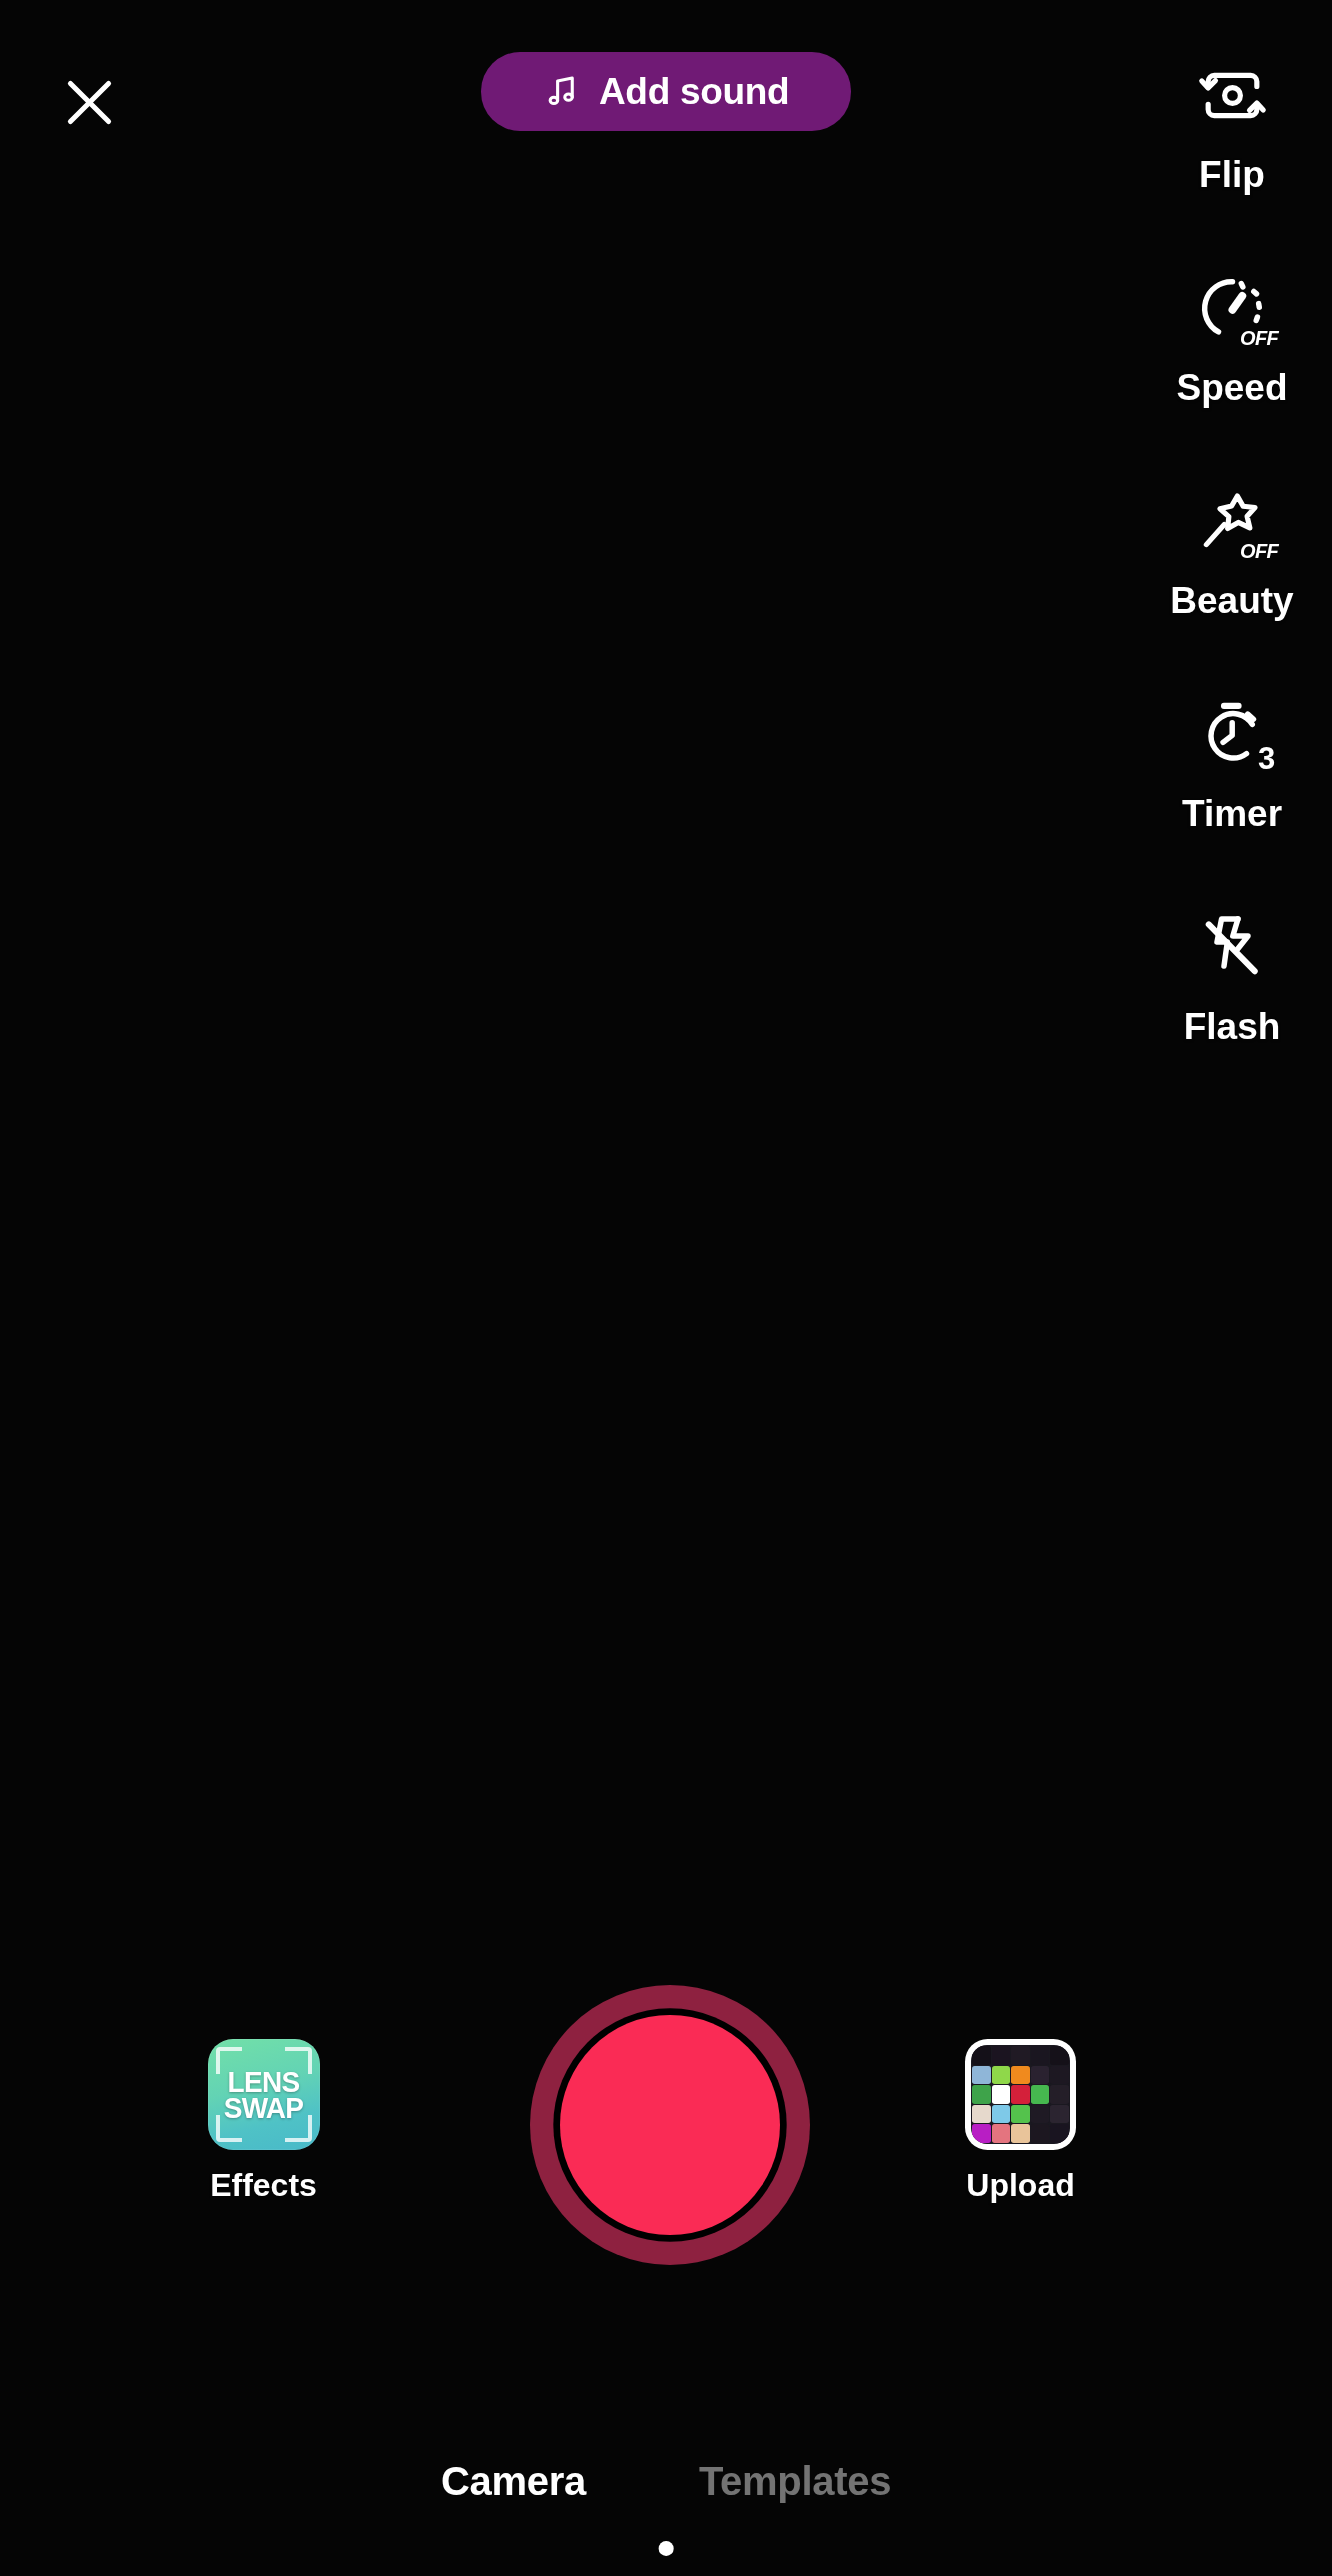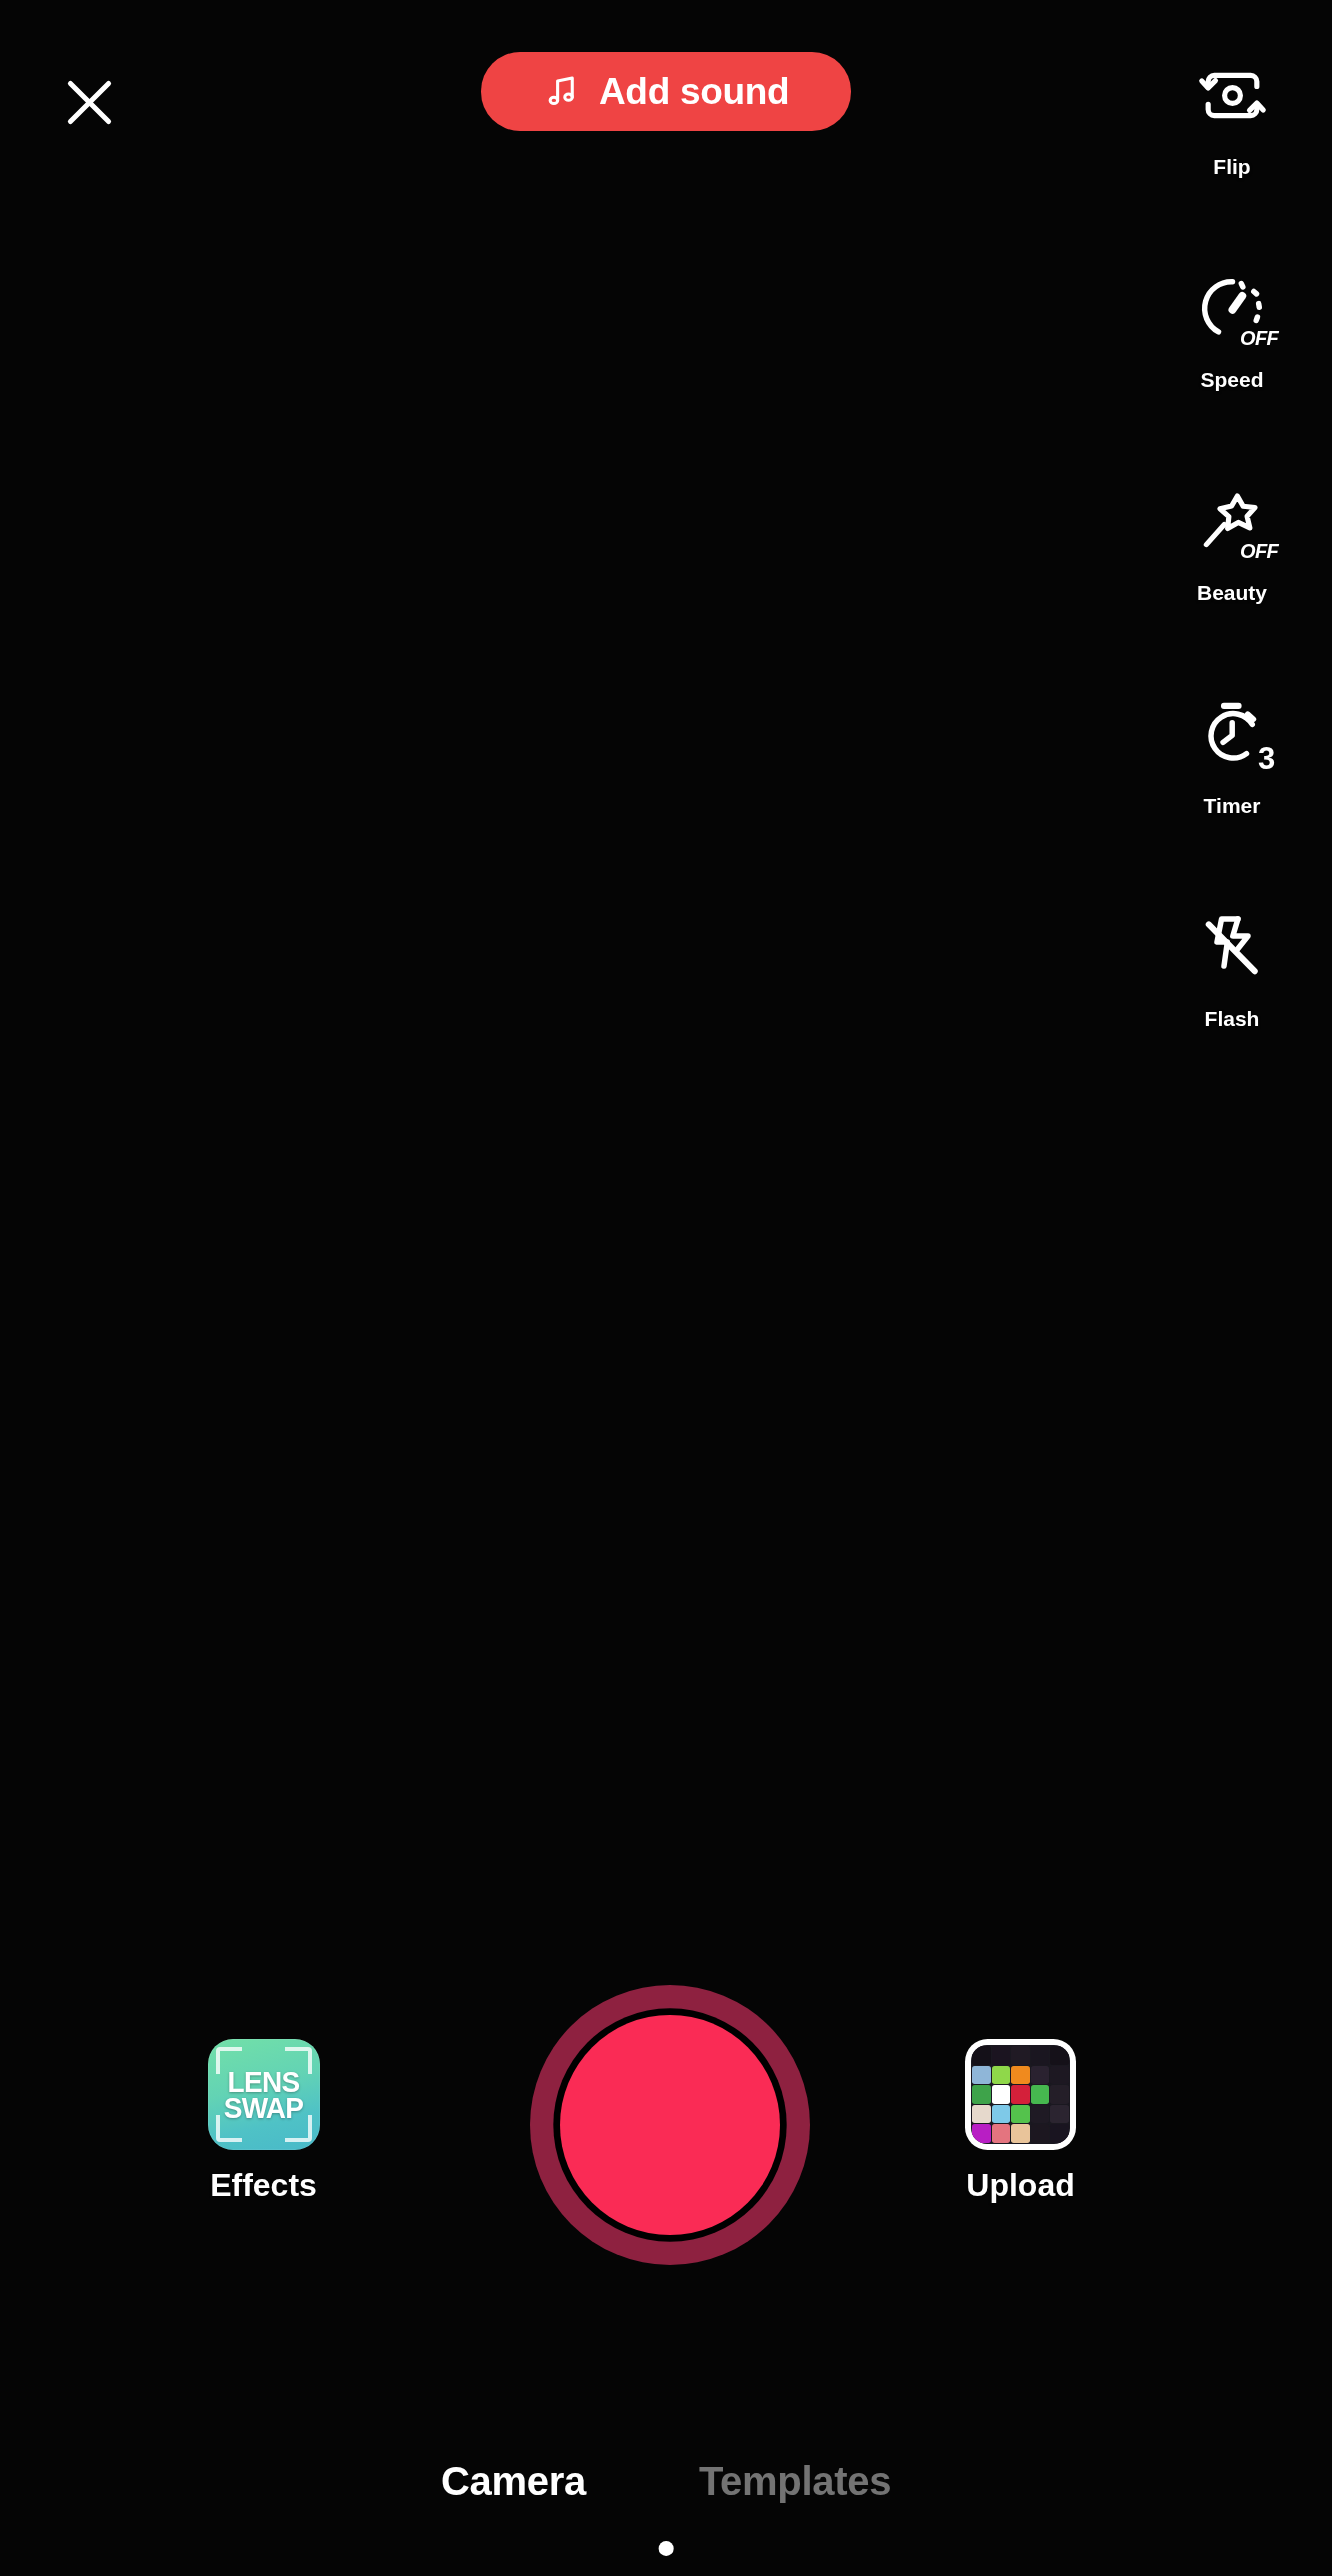--- a/index.html
+++ b/index.html
@@ -42,21 +42,21 @@
     cursor: pointer;
   }
 
   #add-sound-button {
     position: absolute;
     left: 481px;
     top: 52px;
     width: 370px;
     height: 79px;
     border-radius: 39px;
-    background: #ef4444;
+    background: #701a75;
     display: flex;
     align-items: center;
     justify-content: center;
     gap: 17.3px;
     cursor: pointer;
     box-sizing: border-box;
   }
   #add-sound-label {
     color: #ffffff;
     font-size: 37px;
@@ -90,21 +90,21 @@
     width: 100px;
     height: 100px;
     display: flex;
     align-items: center;
     justify-content: center;
     position: relative;
   }
   .side-label {
     margin-top: 10.7px;
     color: #ffffff;
-    font-size: 21px;
+    font-size: 37px;
     font-weight: bold;
     line-height: 1;
     text-shadow: 0 0.7px 2.7px rgba(0,0,0,0.55);
   }
   .badge-off {
     position: absolute;
     right: 4px;
     bottom: 10.7px;
     color: #ffffff;
     font-size: 20px;

